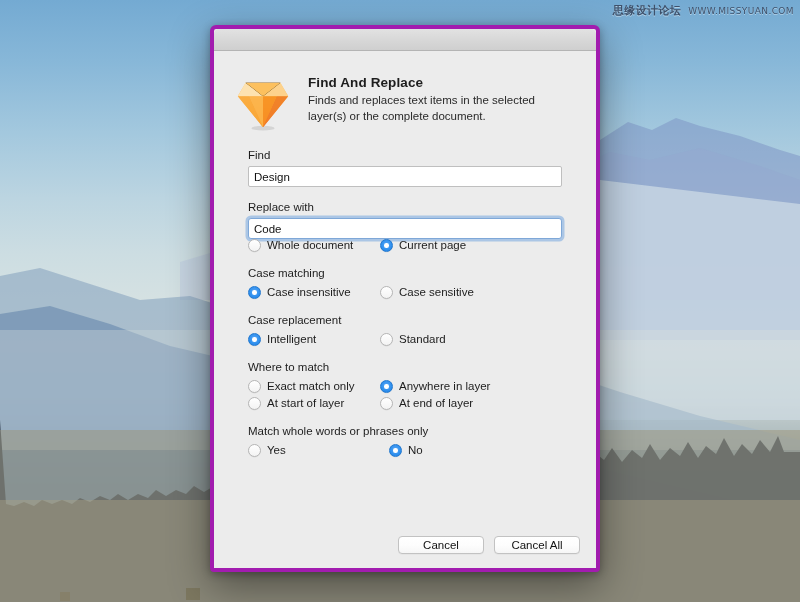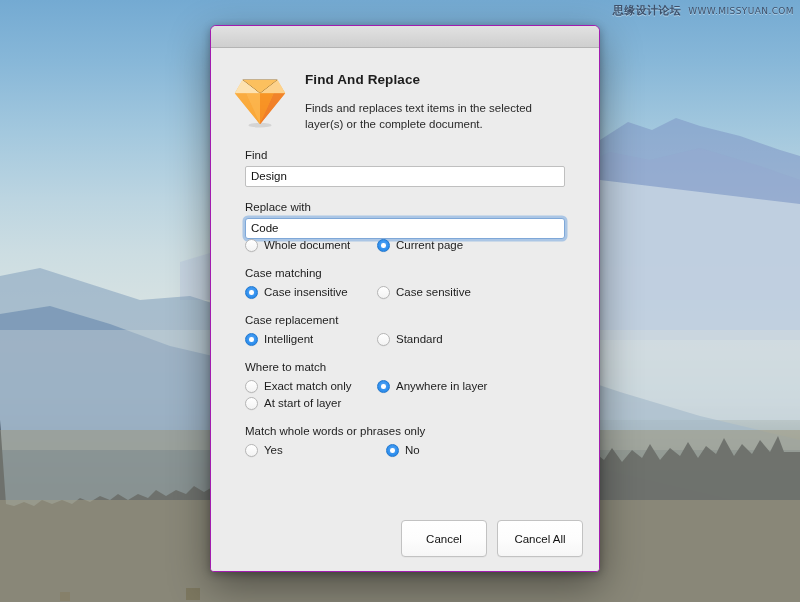--- a/index.html
+++ b/index.html
@@ -25,21 +25,21 @@
 
   
   #dialog {
     position:absolute;
     left:210px; top:25px;
     width:390px; height:547px;
     border-radius:6px 6px 4px 4px;
     background:#ececec;
     box-shadow:0 14px 40px rgba(0,0,0,.42), 0 2px 8px rgba(0,0,0,.3);
     overflow:hidden;
-    border:1px solid #a21caf;
+    border:4px solid #a21caf;
   }
   #titlebar {
     height:22px;
     background:linear-gradient(to bottom,#e2e2e2 0%,#d7d7d7 55%,#cfcfcf 100%);
     border-bottom:1px solid #b4b4b4;
     border-radius:5px 5px 0 0;
   }
   #dlg-body {
     height:calc(100% - 22px);
     background:#ececec;
@@ -49,21 +49,21 @@
   
   .head-row { display:flex; padding:16px 18px 0 18px; }
   .sketch-icon { width:62px; height:62px; flex:0 0 62px; margin-top:4px; }
   .head-text { margin-left:14px; padding-top:8px; }
   .dlg-title {
     font-size:13.5px; font-weight:bold; color:#1d1d1d;
     letter-spacing:.1px;
   }
   .dlg-desc {
     font-size:11.5px; color:#2a2a2a; line-height:1.38;
-    margin-top:14px; max-width:268px;
+    margin-top:3px; max-width:268px;
   }
 
   
   .form { padding:0 34px; margin-top:16px; }
   .field-label {
     font-size:11.5px; color:#1d1d1d; margin-bottom:5px;
   }
   .text-input {
     width:100%; height:21px;
     border:1px solid #bfbfbf;
@@ -112,21 +112,21 @@
     margin:-2.3px 0 0 -2.3px;
     border-radius:50%; background:#fff;
   }
 
   
   .footer {
     position:absolute; right:16px; bottom:14px;
     display:flex; gap:10px;
   }
   .btn {
-    min-width:86px; height:37px;
+    min-width:86px; height:18px;
     background:linear-gradient(to bottom,#ffffff 0%,#fdfdfd 50%,#f6f6f6 100%);
     border:1px solid #c2c2c2;
     border-radius:4px;
     font-family:"Liberation Sans", sans-serif;
     font-size:11.5px; color:#111;
     box-shadow:0 .5px .5px rgba(0,0,0,.06);
     cursor:default;
     padding:0 10px;
   }
 
@@ -313,20 +313,26 @@
               </div>
             </div>
           </div>
           <div class="radio-row">
             <div class="radio-col-a">
               <div class="radio">
                 <span class="dot"></span>
                 <span>At start of layer</span>
               </div>
             </div>
+            <div class="radio-col-b">
+              <div class="radio">
+                <span class="dot"></span>
+                <span>At end of layer</span>
+              </div>
+            </div>
           </div>
           <div class="group-label">Match whole words or phrases only</div>
           <div class="radio-row">
             <div class="radio-col-a">
               <div class="radio">
                 <span class="dot"></span>
                 <span>Yes</span>
               </div>
             </div>
             <div class="radio-col-b shift">

